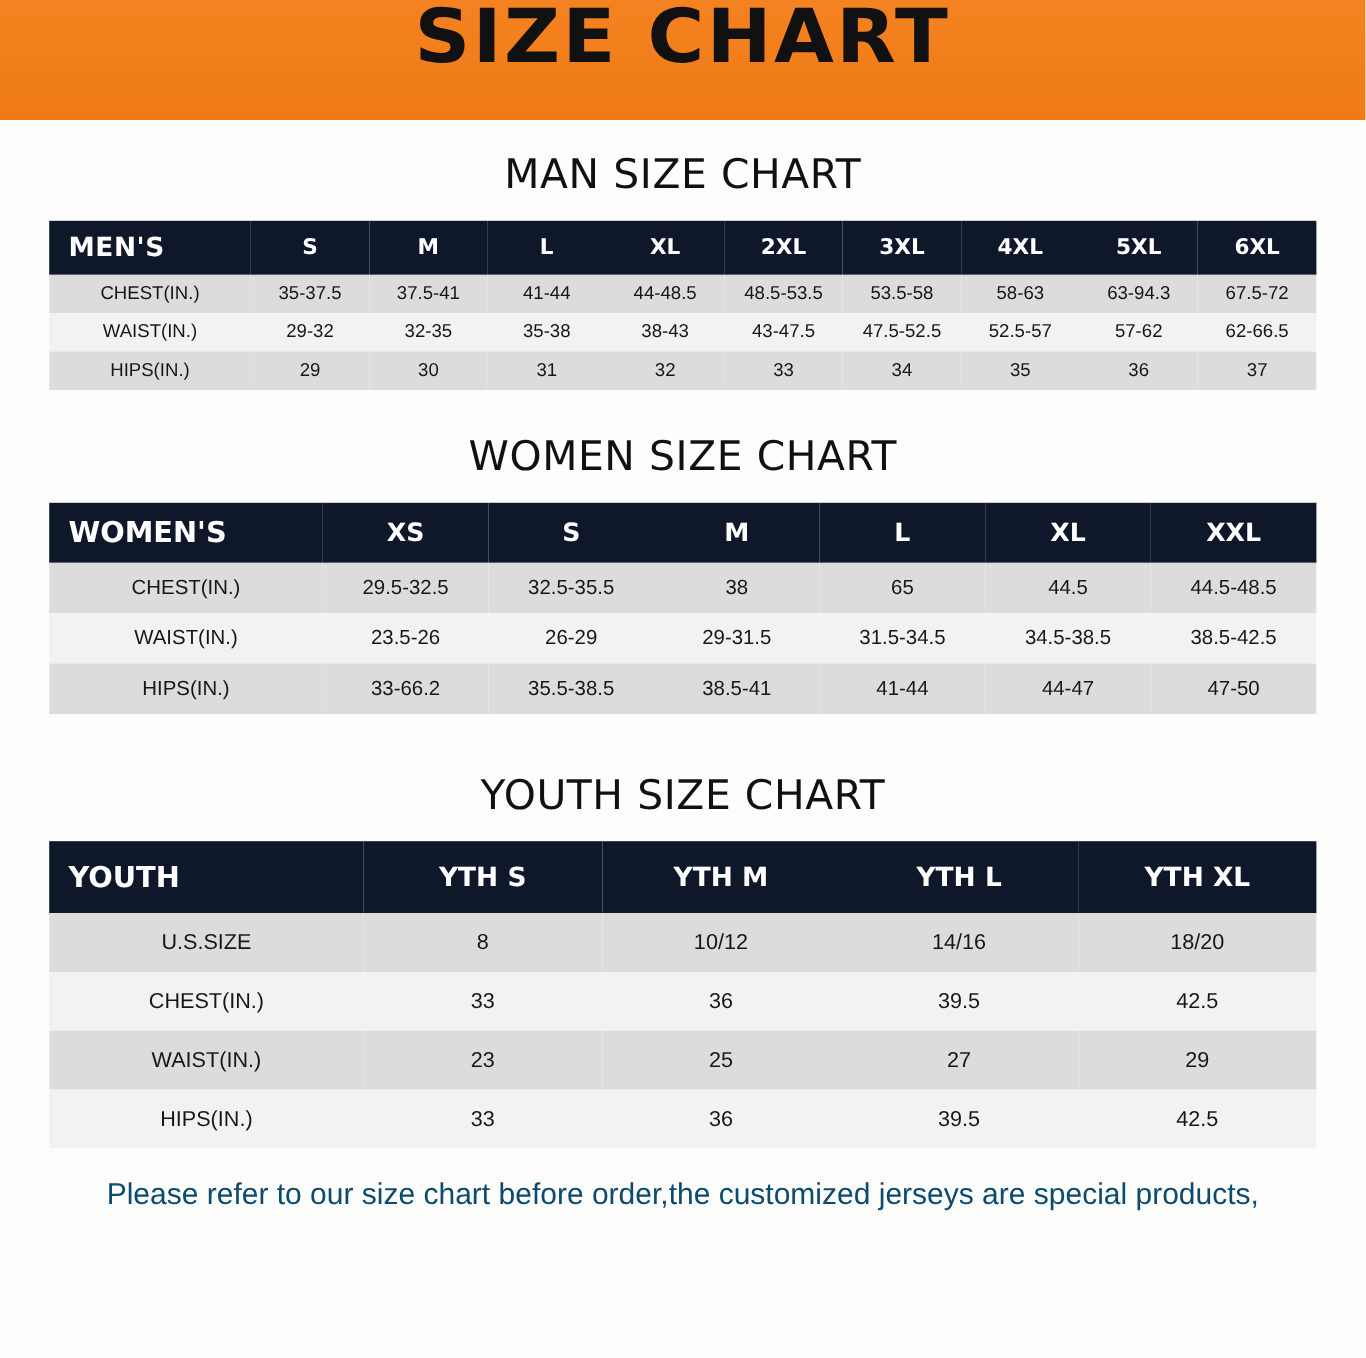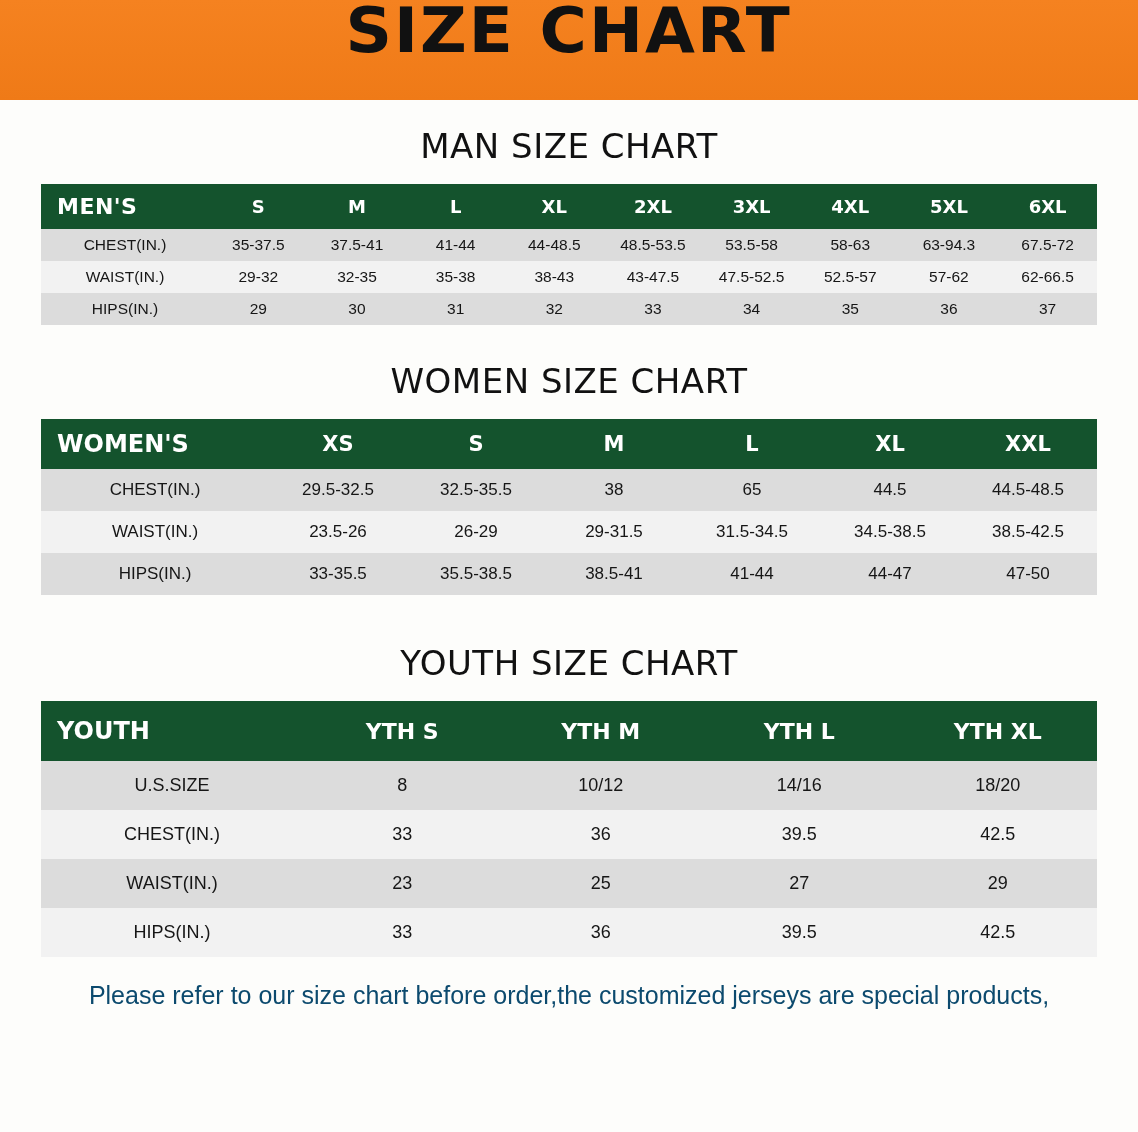--- a/index.html
+++ b/index.html
@@ -54,21 +54,21 @@
   .tbl-wrap {
     margin: 18px auto 0 auto;
     width: 1056px;
   }
   table {
     border-collapse: collapse;
     width: 100%;
     table-layout: fixed;
   }
   thead th {
-    background: #14532d;
+    background: #0f172a;
     color: #fff;
     font-family: "DejaVu Sans", sans-serif;
     font-weight: bold;
     text-align: center;
     padding: 10px 2px;
   }
   thead th.first {
     text-align: left;
     padding-left: 16px;
     font-style: normal;
@@ -236,21 +236,21 @@
           <td class="first">WAIST(IN.)</td>
           <td>23.5-26</td>
           <td>26-29</td>
           <td>29-31.5</td>
           <td>31.5-34.5</td>
           <td>34.5-38.5</td>
           <td>38.5-42.5</td>
         </tr>
         <tr class="alt">
           <td class="first">HIPS(IN.)</td>
-          <td>33-35.5</td>
+          <td>33-66.2</td>
           <td>35.5-38.5</td>
           <td>38.5-41</td>
           <td>41-44</td>
           <td>44-47</td>
           <td>47-50</td>
         </tr>
       </tbody>
     </table>
   </div>
 

